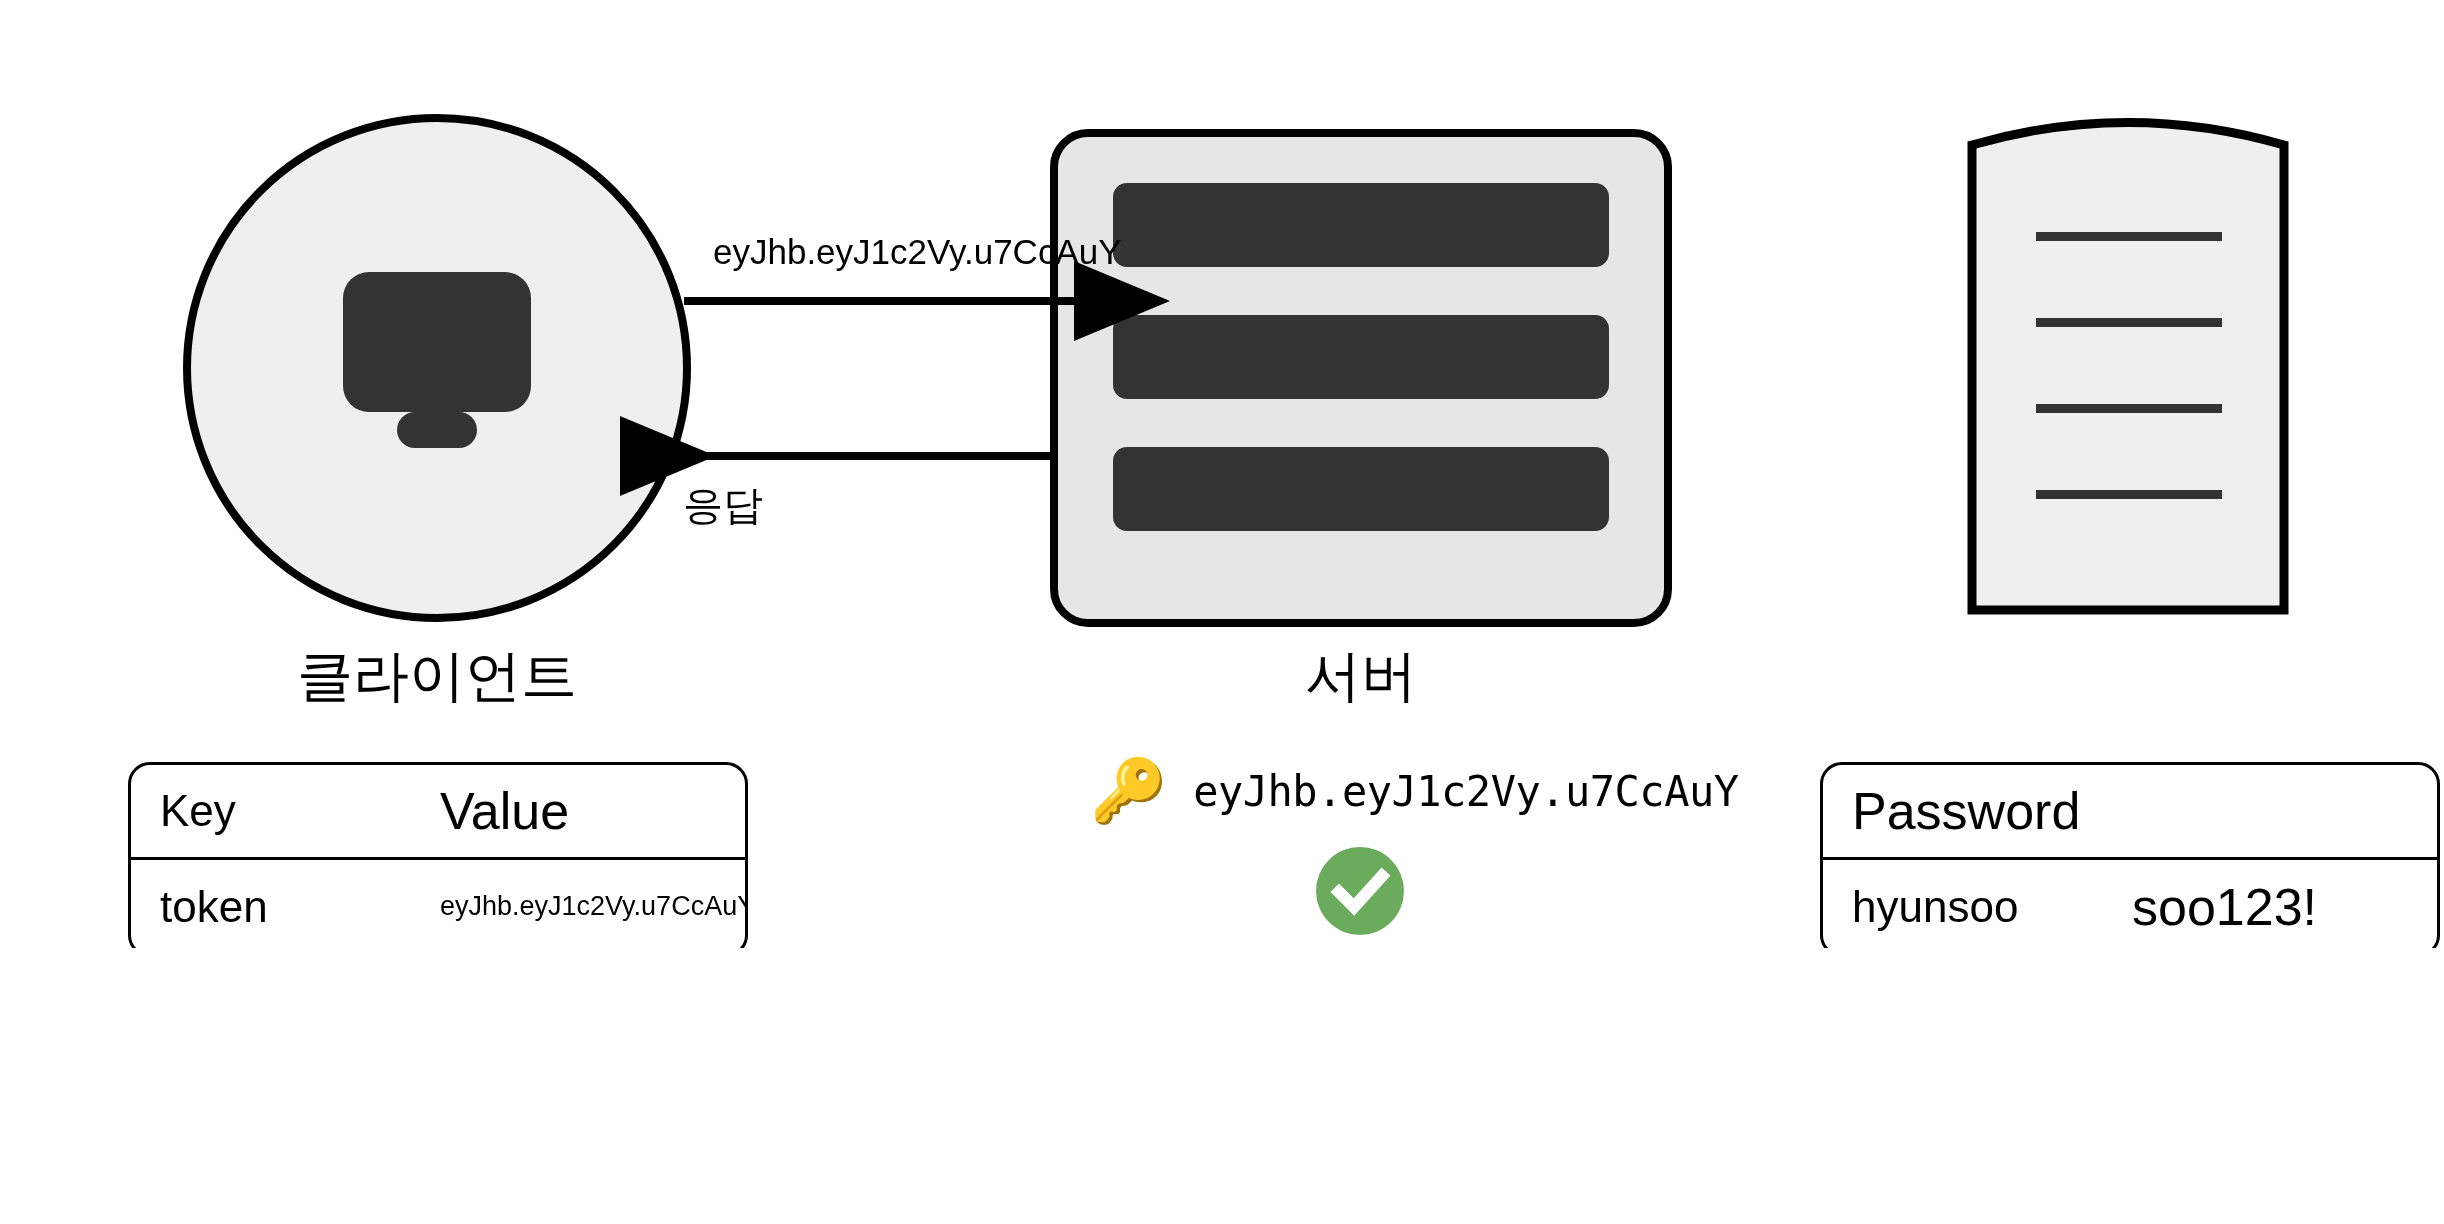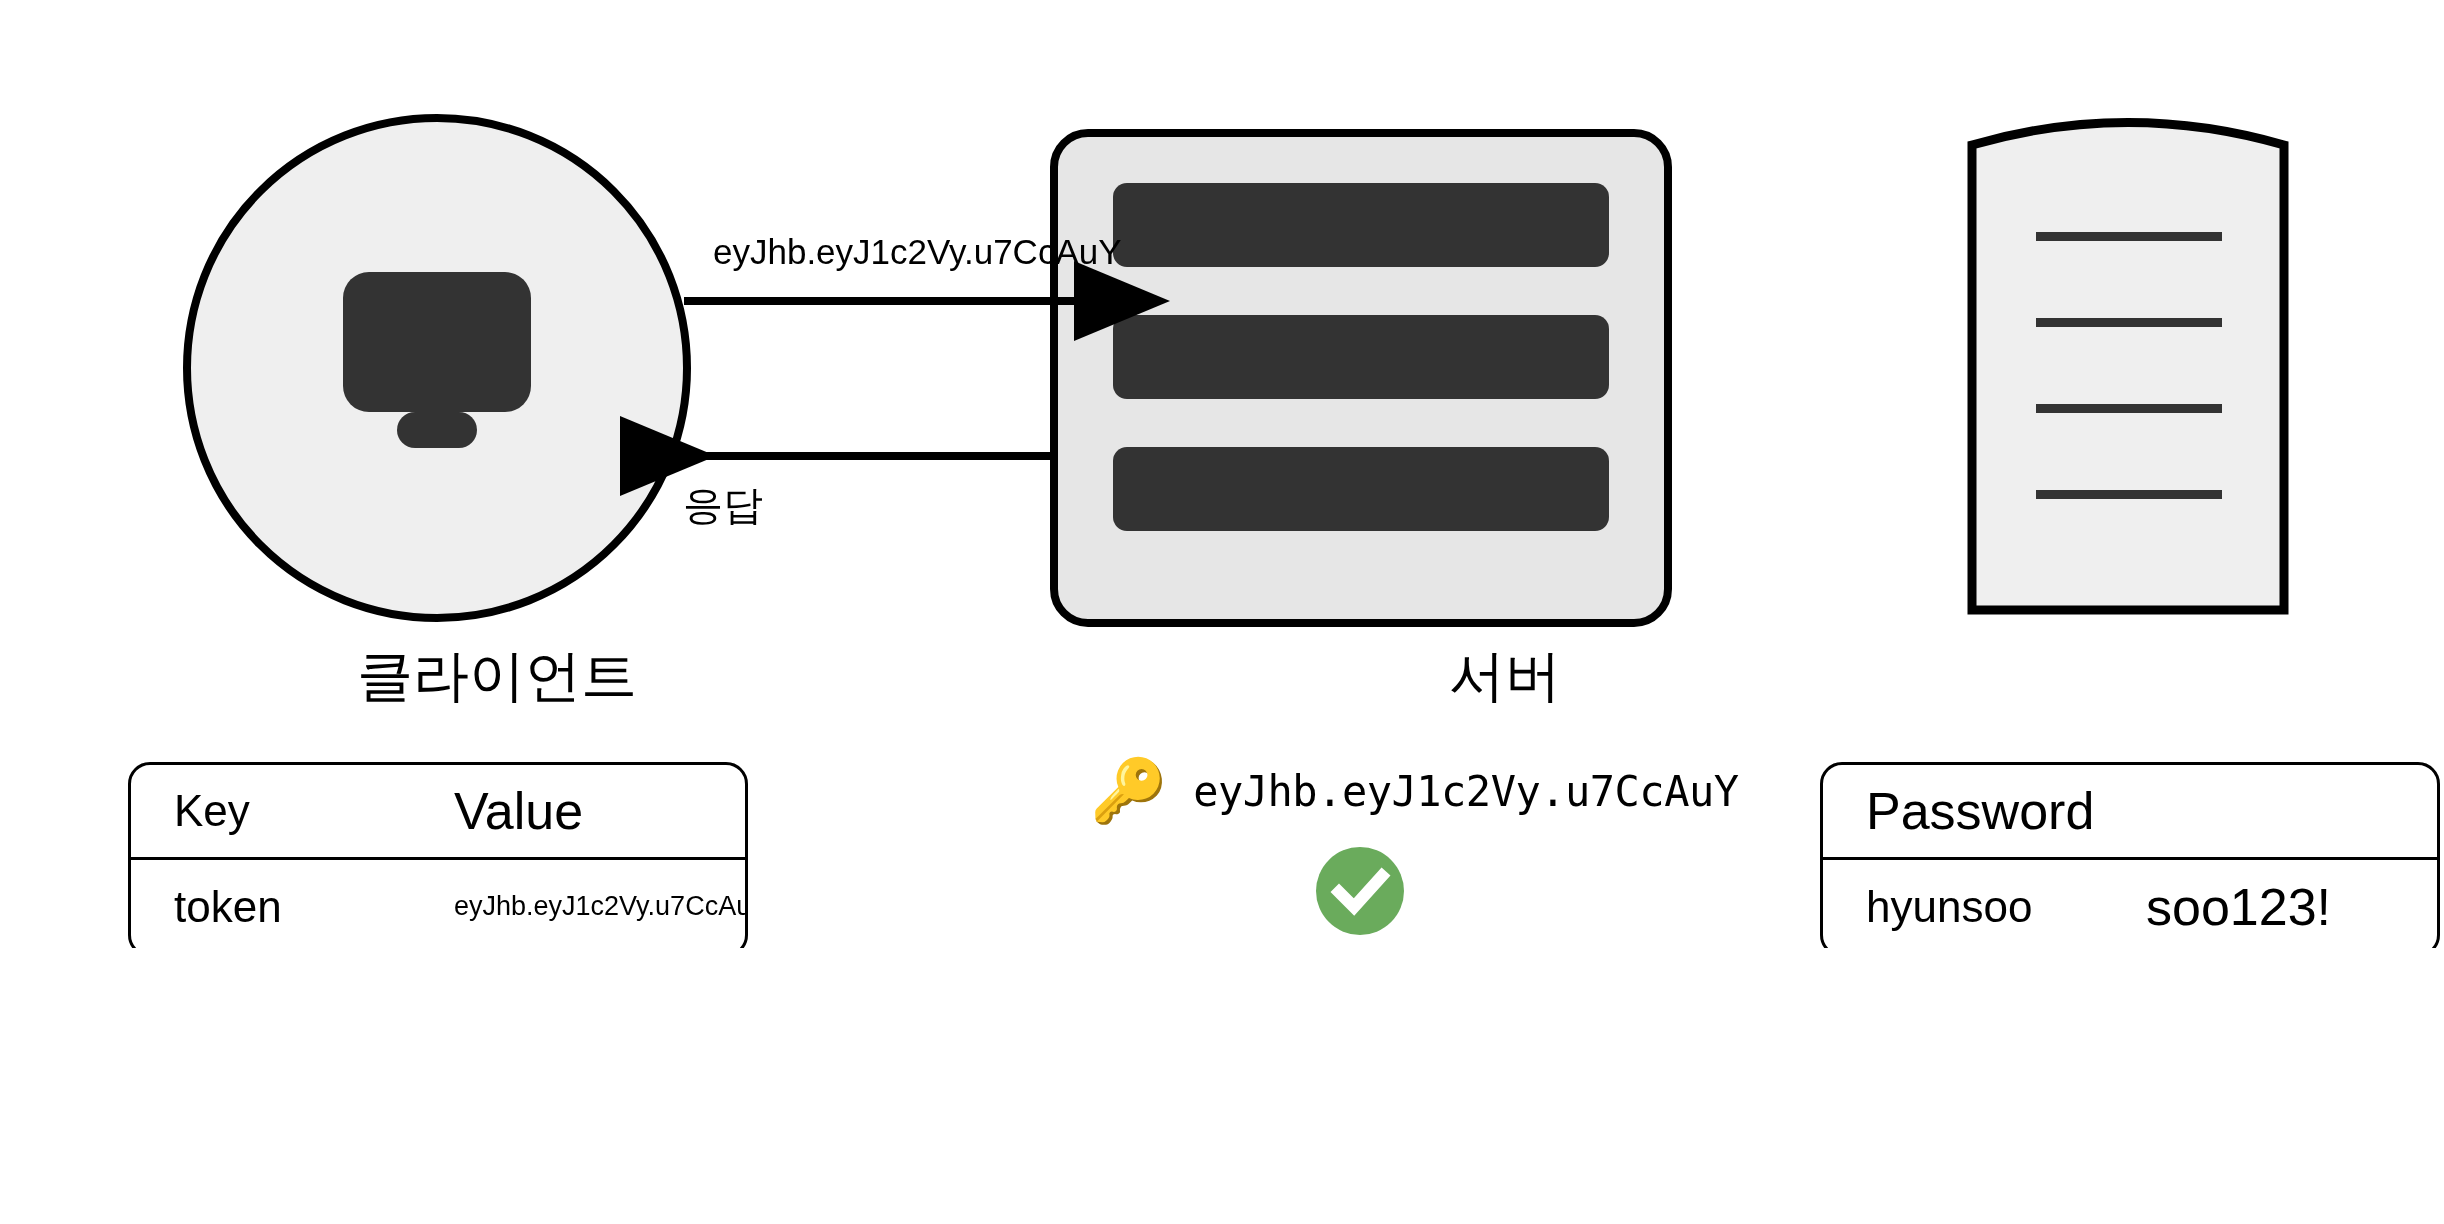--- a/index.html
+++ b/index.html
@@ -20,21 +20,21 @@
   }
   .svg-layer {
     position: absolute;
     left: 0;
     top: 0;
     width: 2444px;
     height: 1224px;
   }
   .node-label {
     position: absolute;
-    text-align: right;
+    text-align: center;
     font-size: 56px;
     line-height: 1.1;
     color: #000000;
     white-space: nowrap;
     font-family: "Liberation Sans", sans-serif;
   }
   .edge-label {
     position: absolute;
     font-size: 35px;
     color: #000000;
@@ -50,21 +50,21 @@
     border-radius: 22px;
     background: #ffffff;
     box-sizing: border-box;
     overflow: hidden;
   }
   .kv-row {
     display: flex;
     align-items: center;
     box-sizing: border-box;
     height: 50%;
-    padding: 0 0 0 43px;
+    padding: 0 0 0 29px;
   }
   .kv-row.header {
     border-bottom: 3px solid #000000;
   }
   .kv-cell-key {
     font-size: 44px;
     color: #000000;
     font-family: "Liberation Sans", sans-serif;
   }
   .kv-cell-val {

